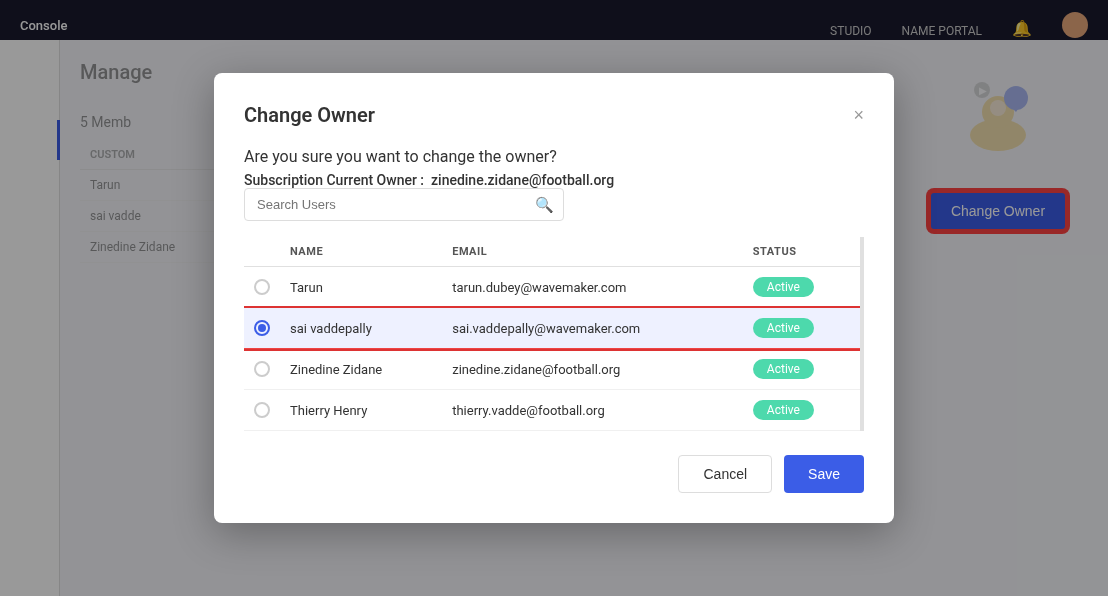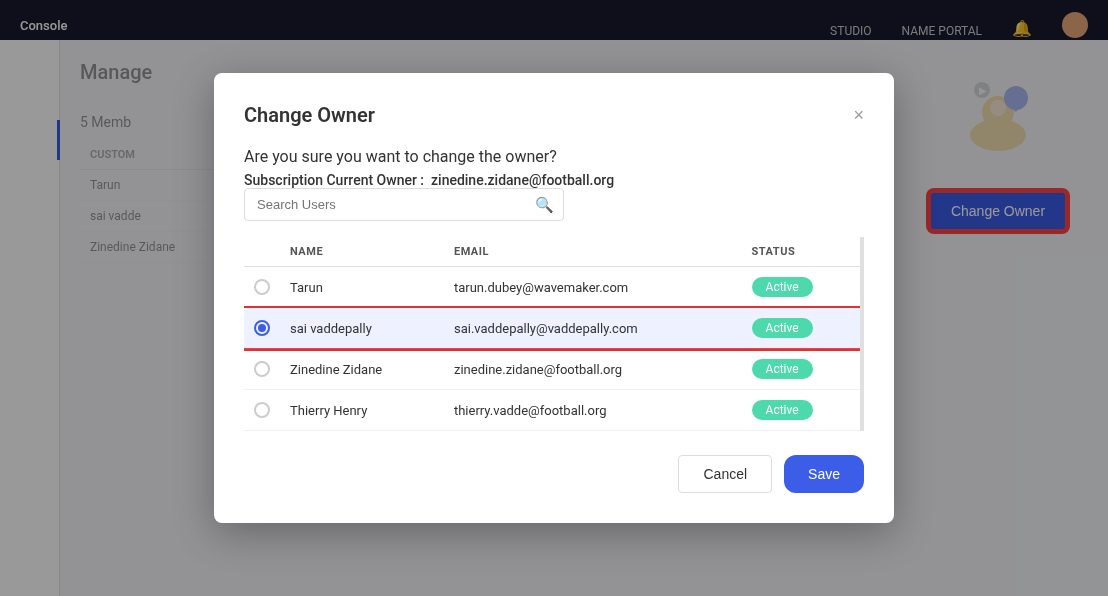--- a/index.html
+++ b/index.html
@@ -342,21 +342,21 @@
       border-radius: 4px;
       background: #fff;
       color: #333;
       font-size: 14px;
       cursor: pointer;
     }
 
     .btn-save {
       padding: 9px 24px;
       border: none;
-      border-radius: 12px;
+      border-radius: 4px;
       background: #3b5de7;
       color: #fff;
       font-size: 14px;
       cursor: pointer;
       font-weight: 500;
     }
   </style>
 </head>
 <body>
 
@@ -461,21 +461,21 @@
       <tbody id="user-table-body">
       <tr>
             <td><div class="radio-btn"></div></td>
             <td>Tarun</td>
             <td>tarun.dubey@wavemaker.com</td>
             <td><span class="status-badge">Active</span></td>
           </tr>
           <tr class="selected" style="background: rgb(238, 241, 255); outline: rgb(221, 51, 51) solid 2px;">
             <td><div class="radio-btn checked"></div></td>
             <td>sai vaddepally</td>
-            <td>sai.vaddepally@vaddepally.com</td>
+            <td>sai.vaddepally@wavemaker.com</td>
             <td><span class="status-badge">Active</span></td>
           </tr>
           <tr>
             <td><div class="radio-btn"></div></td>
             <td>Zinedine Zidane</td>
             <td>zinedine.zidane@football.org</td>
             <td><span class="status-badge">Active</span></td>
           </tr>
           <tr>
             <td><div class="radio-btn"></div></td>

